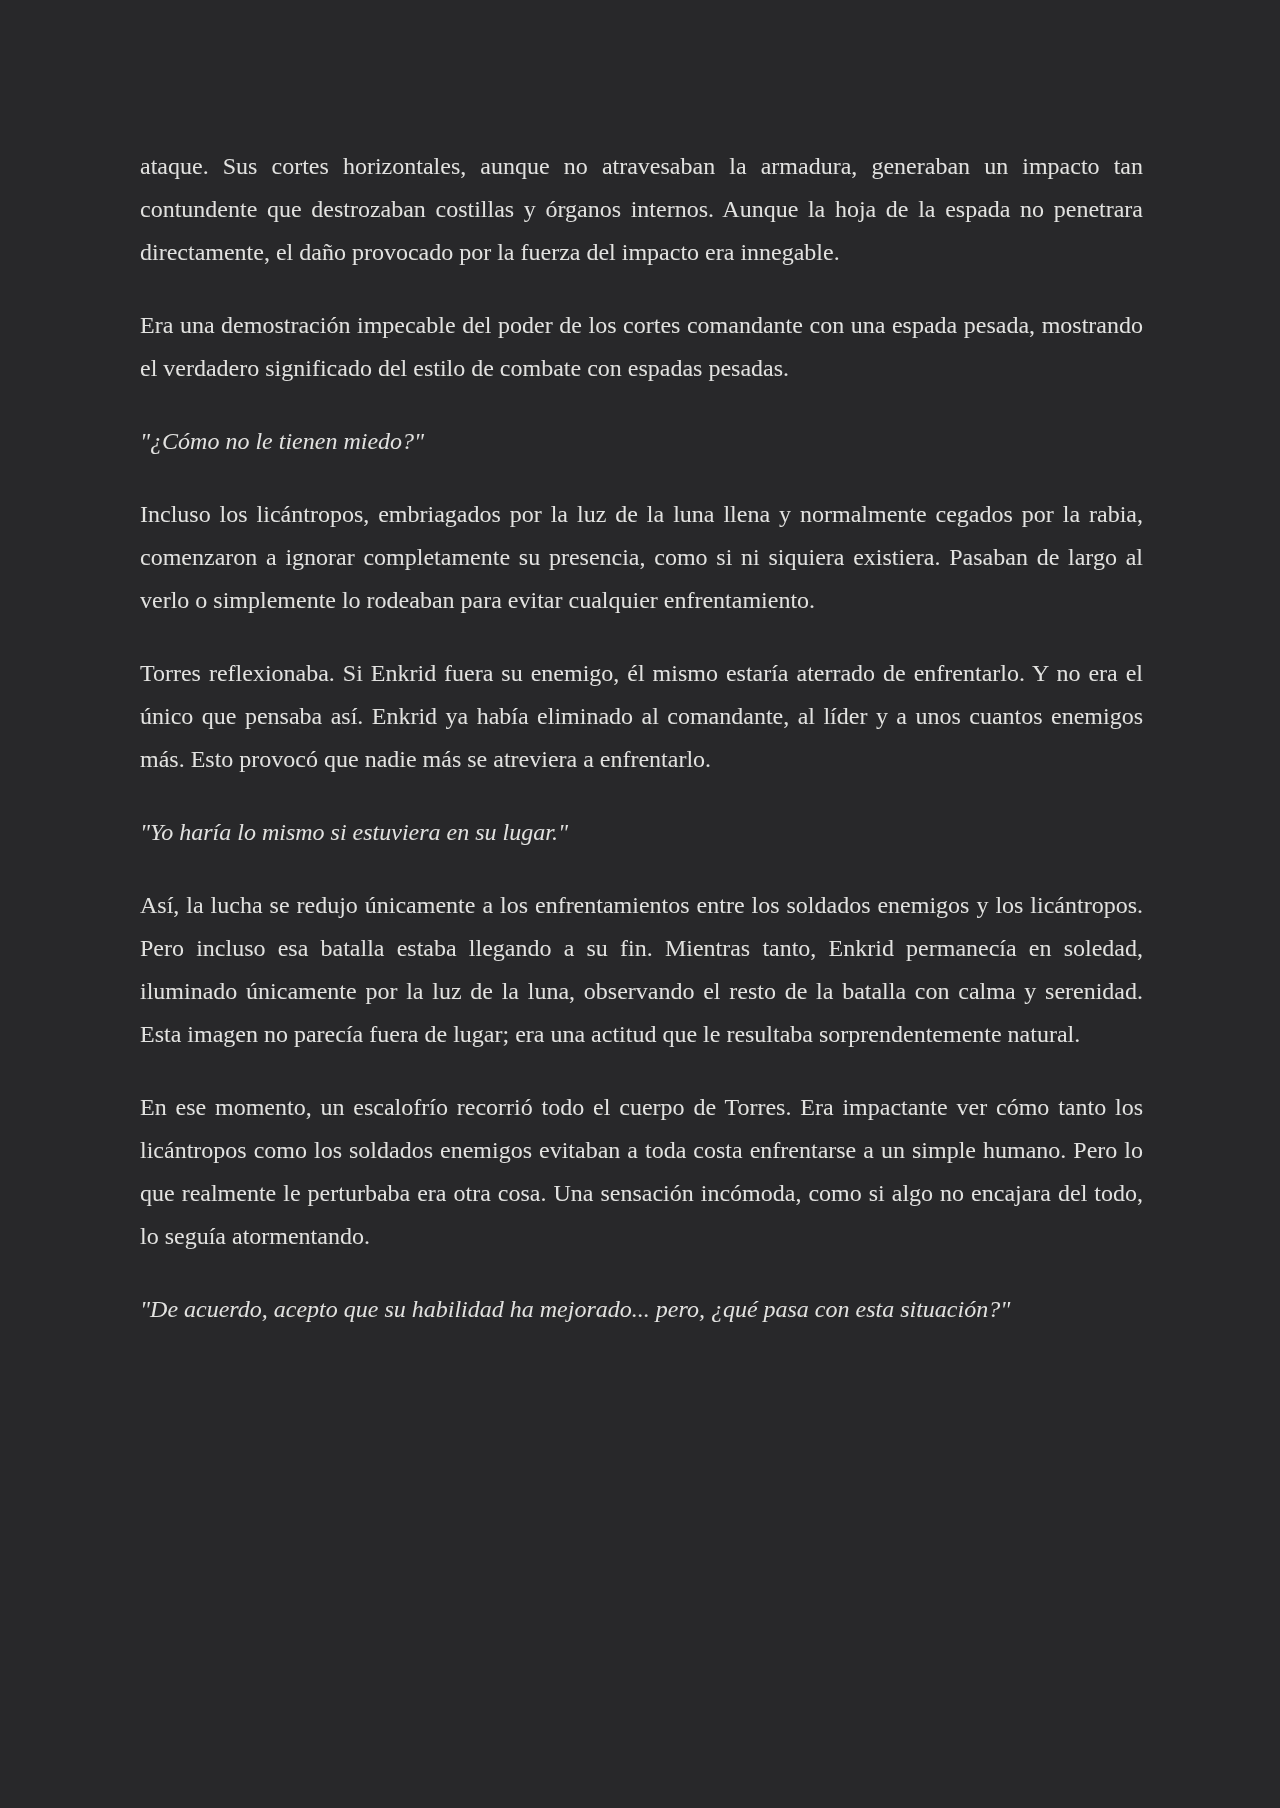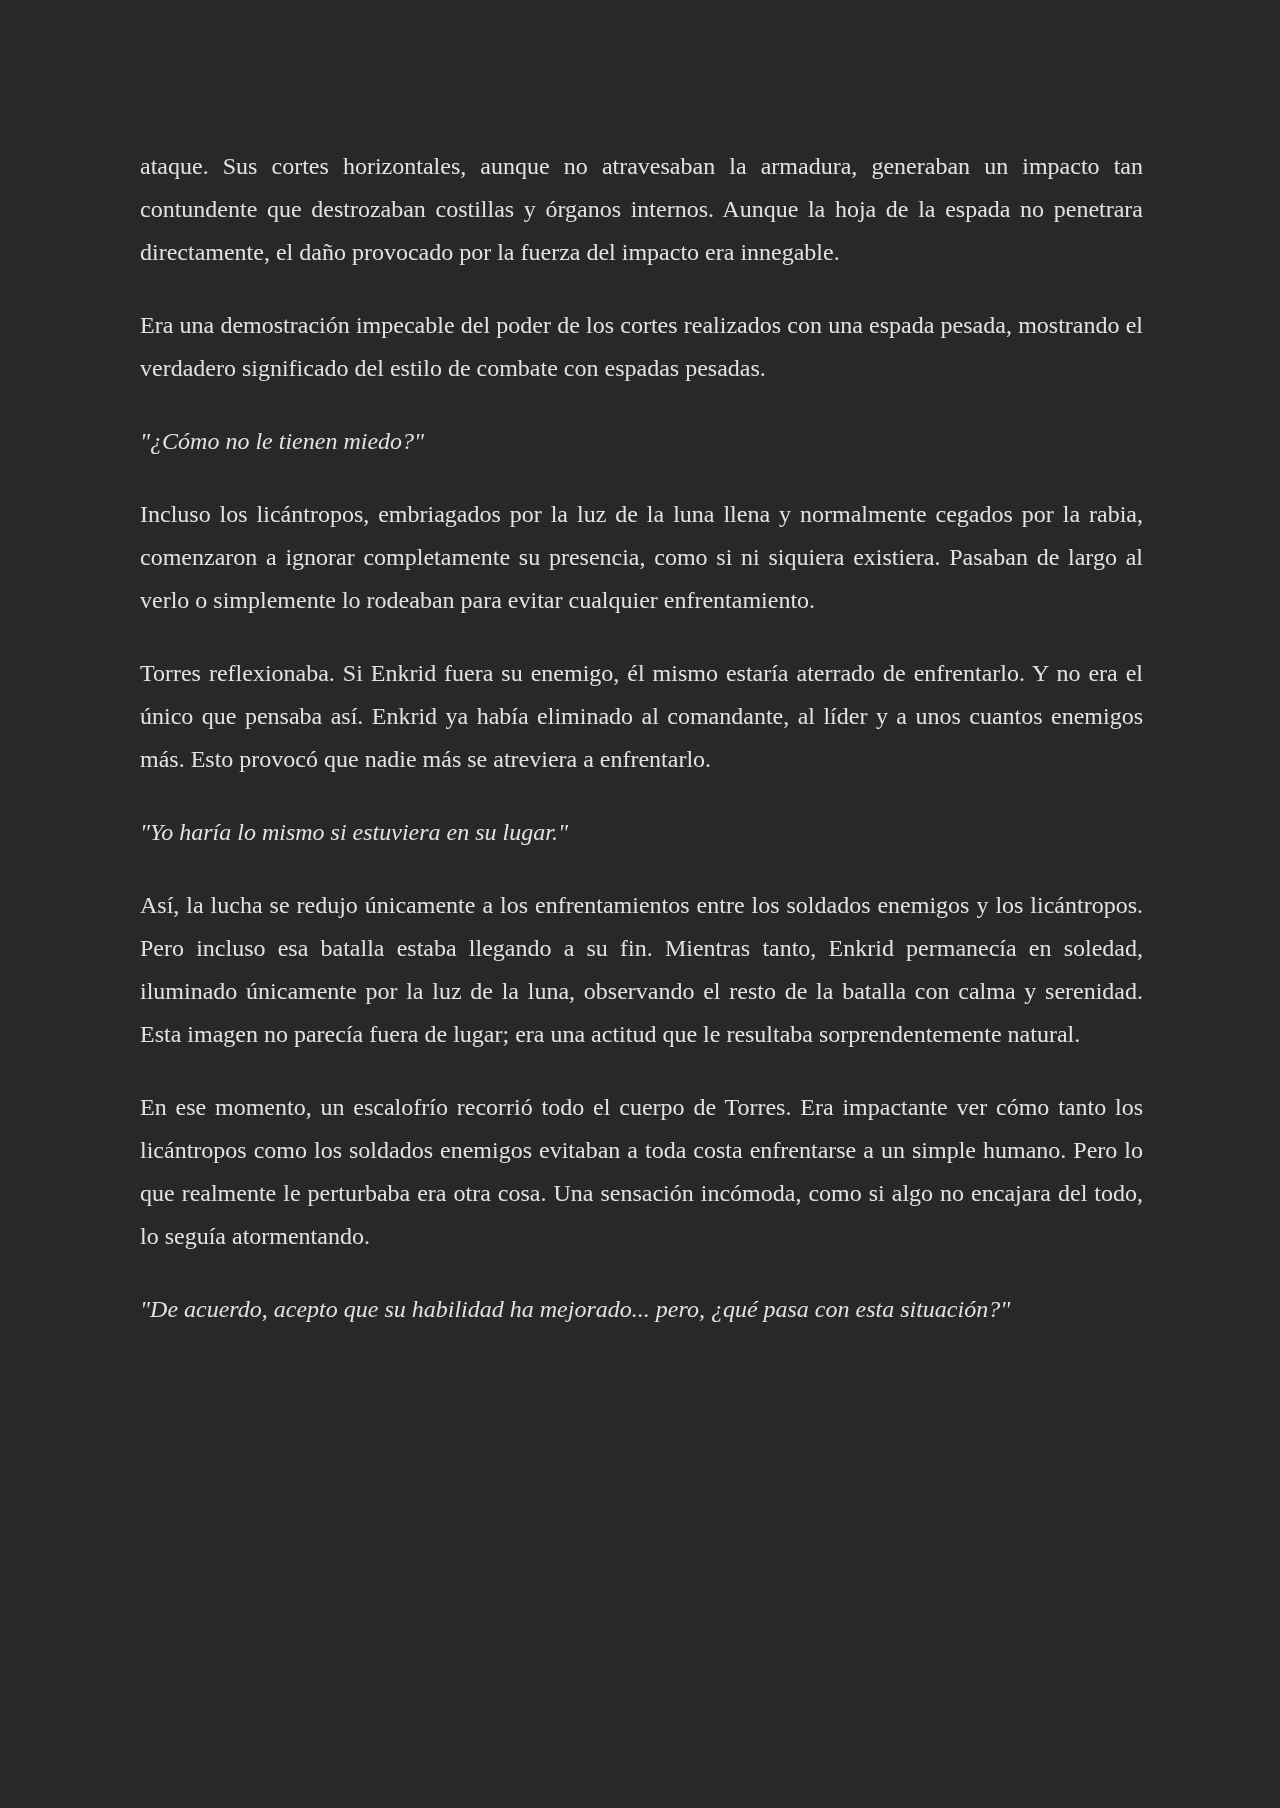--- a/index.html
+++ b/index.html
@@ -33,21 +33,21 @@
   .chapter-paragraphs p.para.italic {
     font-style: italic;
   }
 </style>
 </head>
 <body style="background: rgb(40, 40, 42);">
 
 <main class="reader-page">
   <div class="chapter-paragraphs" id="chapter-paragraphs">
       <p class="para">ataque. Sus cortes horizontales, aunque no atravesaban la armadura, generaban un impacto tan contundente que destrozaban costillas y órganos internos. Aunque la hoja de la espada no penetrara directamente, el daño provocado por la fuerza del impacto era innegable.</p>
-      <p class="para">Era una demostración impecable del poder de los cortes realizados con una espada pesada, mostrando el verdadero significado del estilo de combate con espadas pesadas.</p>
+      <p class="para">Era una demostración impecable del poder de los cortes comandante con una espada pesada, mostrando el verdadero significado del estilo de combate con espadas pesadas.</p>
       <p class="para italic">"¿Cómo no le tienen miedo?"</p>
       <p class="para">Incluso los licántropos, embriagados por la luz de la luna llena y normalmente cegados por la rabia, comenzaron a ignorar completamente su presencia, como si ni siquiera existiera. Pasaban de largo al verlo o simplemente lo rodeaban para evitar cualquier enfrentamiento.</p>
       <p class="para">Torres reflexionaba. Si Enkrid fuera su enemigo, él mismo estaría aterrado de enfrentarlo. Y no era el único que pensaba así. Enkrid ya había eliminado al comandante, al líder y a unos cuantos enemigos más. Esto provocó que nadie más se atreviera a enfrentarlo.</p>
       <p class="para italic">"Yo haría lo mismo si estuviera en su lugar."</p>
       <p class="para">Así, la lucha se redujo únicamente a los enfrentamientos entre los soldados enemigos y los licántropos. Pero incluso esa batalla estaba llegando a su fin. Mientras tanto, Enkrid permanecía en soledad, iluminado únicamente por la luz de la luna, observando el resto de la batalla con calma y serenidad. Esta imagen no parecía fuera de lugar; era una actitud que le resultaba sorprendentemente natural.</p>
       <p class="para">En ese momento, un escalofrío recorrió todo el cuerpo de Torres. Era impactante ver cómo tanto los licántropos como los soldados enemigos evitaban a toda costa enfrentarse a un simple humano. Pero lo que realmente le perturbaba era otra cosa. Una sensación incómoda, como si algo no encajara del todo, lo seguía atormentando.</p>
       <p class="para italic">"De acuerdo, acepto que su habilidad ha mejorado... pero, ¿qué pasa con esta situación?"</p>
     </div>
 </main>
 

